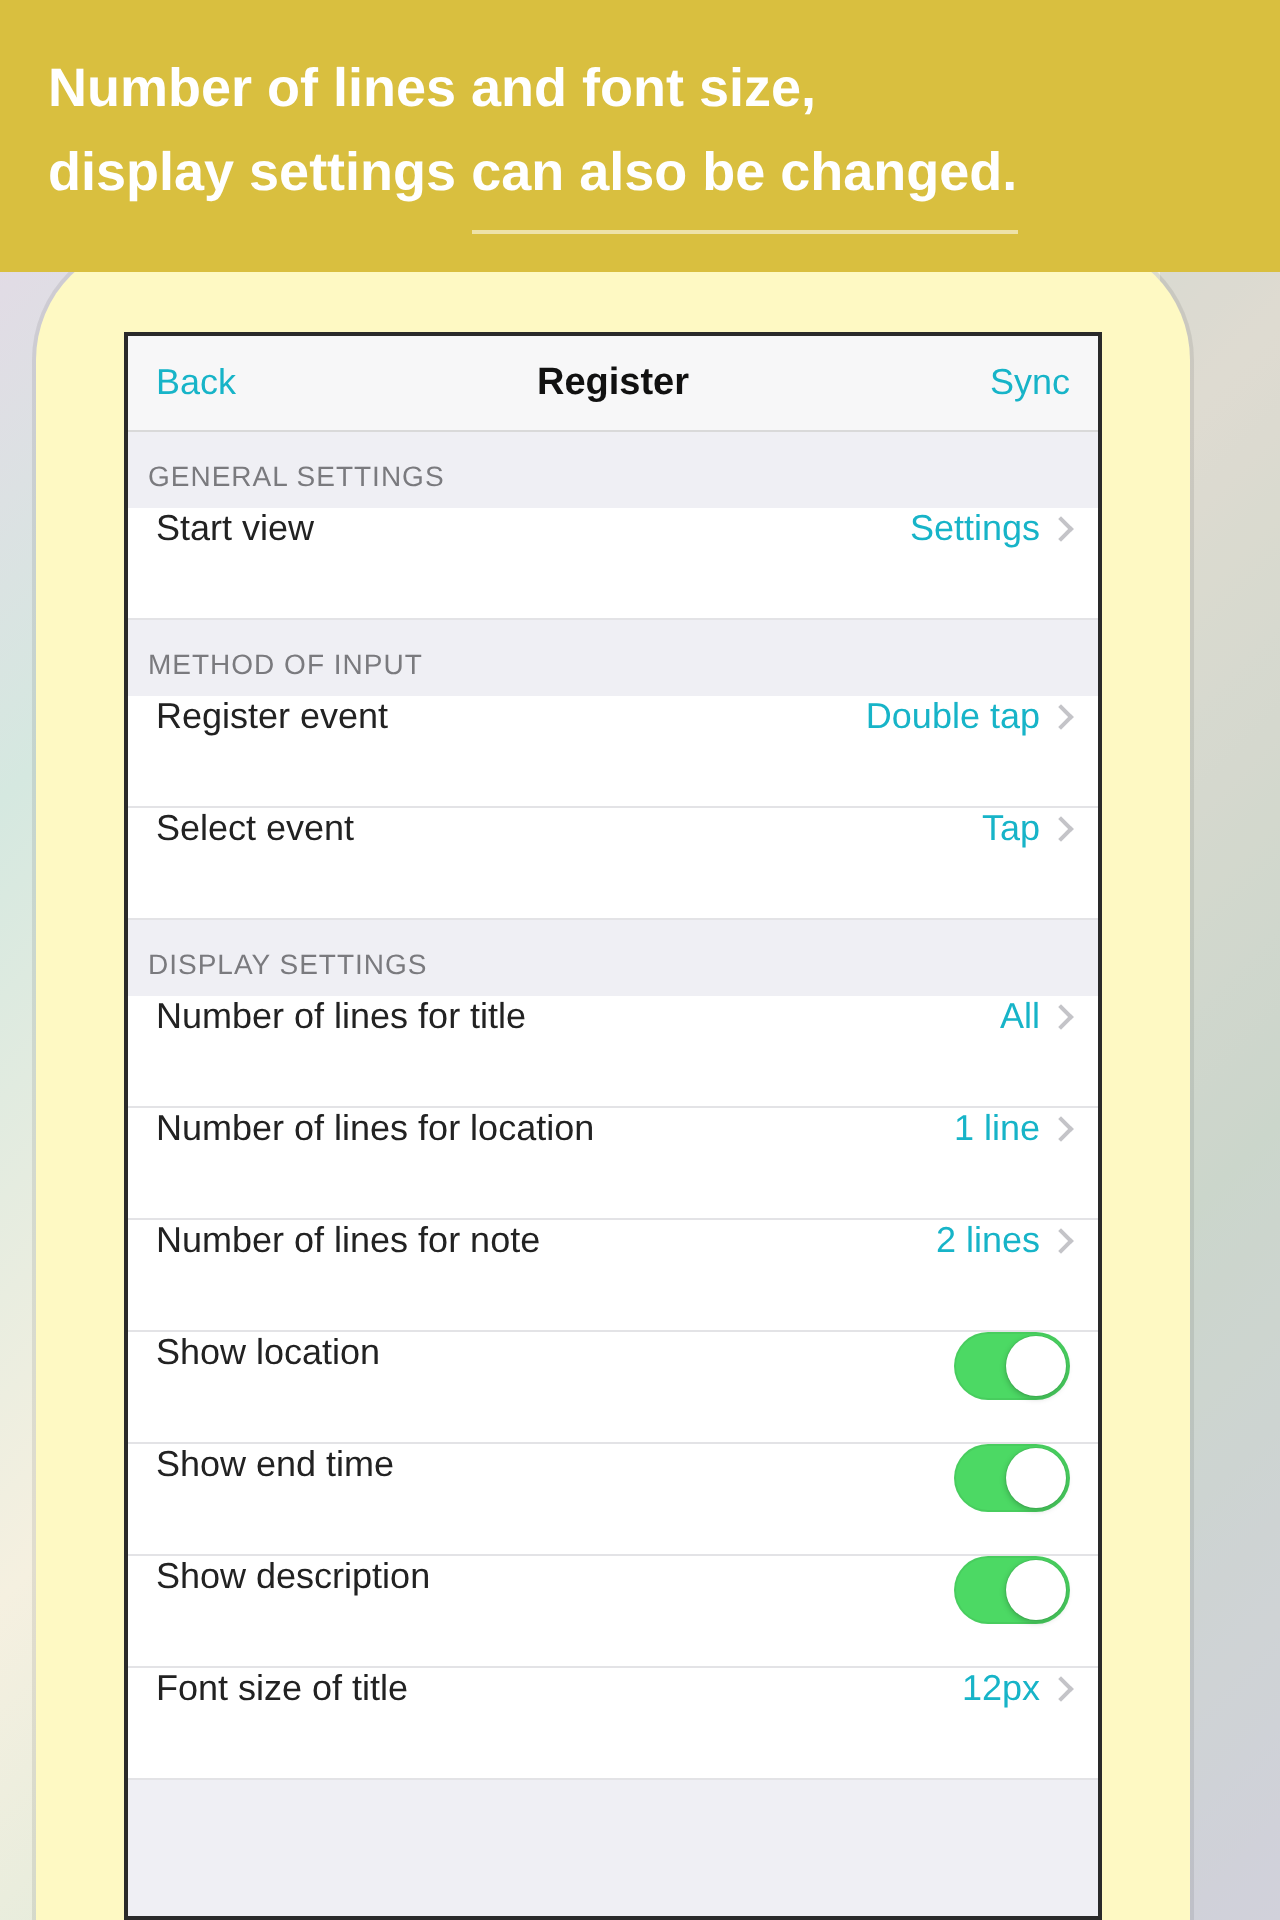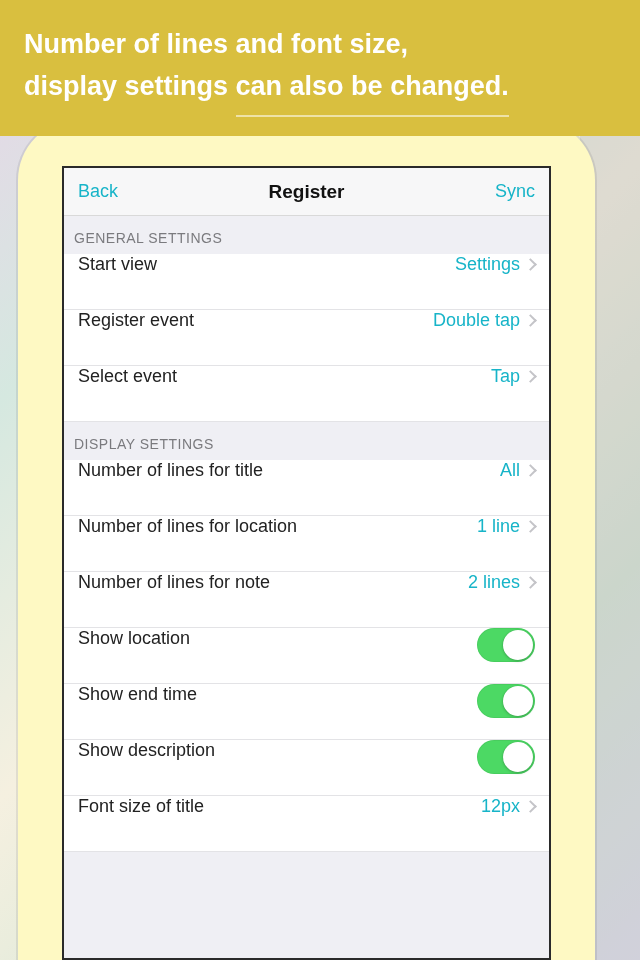--- a/index.html
+++ b/index.html
@@ -156,20 +156,21 @@
       <div class="section-header">GENERAL SETTINGS</div>
 
       <div class="row">
         <span class="label">Start view</span>
         <span class="value">
           <span>Settings</span>
           <span class="chev"></span>
         </span>
       </div>
 
+      <div class="section-header">METHOD OF INPUT</div>
 
       <div class="row">
         <span class="label">Register event</span>
         <span class="value">
           <span>Double tap</span>
           <span class="chev"></span>
         </span>
       </div>
 
       <div class="row">

